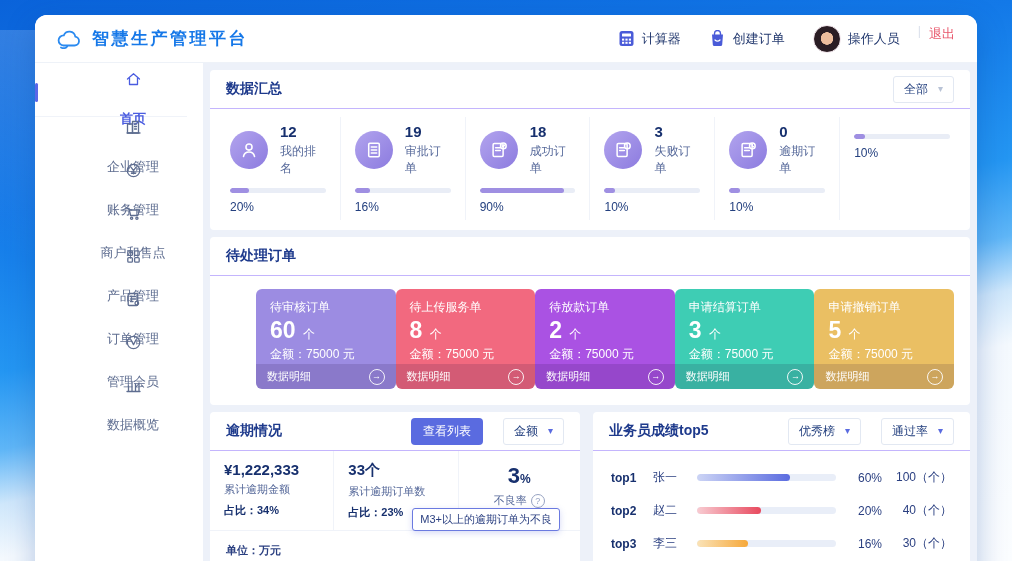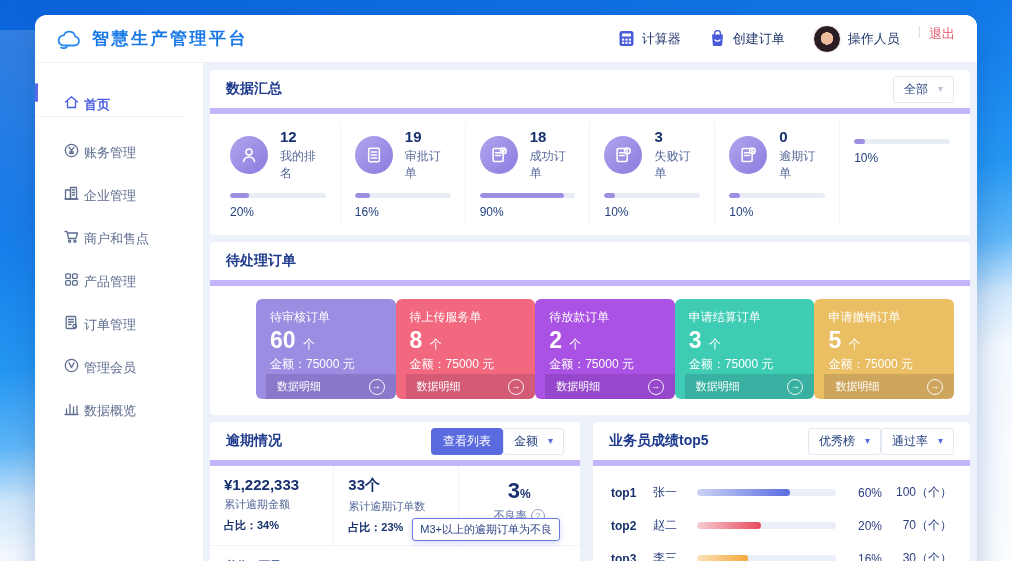--- a/index.html
+++ b/index.html
@@ -23,31 +23,31 @@
   .hdr-right{margin-left:auto;display:flex;gap:4px;font-size:13px;color:#22386e;font-family:Liberation Mono, monospace;}
   .hdr-item{display:flex;align-items:center;gap:7px;cursor:pointer;padding:0 12px;}
   .avatar{width:26px;height:26px;border-radius:50%;
           background:radial-gradient(circle at 50% 48%,#edbd9d 0 6px,#2a1d24 6.5px 100%);
           border:1px solid #f0e4ea;}
   .hdr-sep{color:#d8deea;font-size:12px;}
   .logout{color:#e8556a;cursor:pointer;padding-left:2px;}
   
   .main{flex:1;display:flex;background:#edf1f9;min-height:0;}
   .sidebar{width:168px;flex:0 0 168px;background:#fff;padding-top:8px;}
-  .side-item{height:43px;display:flex;align-items:flex-end;gap:4px;padding-left:28px;
-             font-size:13px;color:#5e6d90;position:relative;cursor:pointer;}
+  .side-item{height:43px;display:flex;align-items:center;gap:19px;padding-left:28px;
+             font-size:13px;color:#5e6d90;position:relative;cursor:pointer;flex-direction:column;}
   .side-item svg{flex:0 0 17px;}
   .side-item.active{color:#4a5ce0;font-weight:bold;}
   .side-item.active::before{content:'';position:absolute;left:0;top:12px;width:3px;height:19px;
              background:#5a67e8;border-radius:2px;}
   .side-divider{height:1px;background:#f0f3f9;margin:2px 16px 2px 0;}
   .content{flex:1;padding:7px 7px 0 7px;display:flex;flex-direction:column;gap:7px;min-height:0;}
   .panel{background:#fff;border-radius:4px;}
-  .panel-head{height:38px;display:flex;align-items:center;gap:0;padding:0 16px;
-              font-size:14px;font-weight:bold;color:#1e3a8c;border-bottom:6px solid #c4b5fd;}
+  .panel-head{height:38px;display:flex;align-items:center;gap:20px;padding:0 16px;
+              font-size:14px;font-weight:bold;color:#1e3a8c;border-bottom:1px solid #c4b5fd;}
   .spacer{margin-left:auto;}
   .sel{display:flex;align-items:center;gap:10px;border:1px solid #e2e8f2;border-radius:3px;
        padding:4px 10px;font-size:12px;font-weight:normal;color:#24407f;background:#fff;cursor:pointer;}
   .sel .caret{color:#5a6be0;font-size:10px;line-height:1;}
   .sel.gray .caret{color:#b9c3d6;}
   
   .stat-row{display:flex;padding:8px 6px 10px;}
   .stat{flex:1;padding:6px 14px 0;border-right:1px solid #f0f3f9;}
   .stat:last-child{border-right:none;}
   .stat-top{display:flex;align-items:center;gap:12px;}
@@ -59,21 +59,21 @@
   .stat-fill{height:100%;border-radius:3px;background:#9f8fe2;}
   .stat-pct{font-size:12px;color:#24407f;margin-top:7px;padding-bottom:6px;}
   
   .pcards{display:flex;padding:13px 16px 16px;margin-left:30px;}
   .pcard{flex:1;height:100px;border-radius:6px;color:#fff;position:relative;overflow:hidden;cursor:default;}
   .pcard-body{padding:10px 14px 0;}
   .pcard-title{font-size:12px;}
   .pcard-num{font-size:23px;font-weight:bold;margin-top:1px;}
   .pcard-num .unit{font-size:12px;font-weight:normal;margin-left:4px;}
   .pcard-amt{font-size:12px;margin-top:2px;}
-  .pcard-foot{position:absolute;left:10px;right:0;bottom:0;height:25px;display:flex;align-items:center;
+  .pcard-foot{position:absolute;left:0;right:0;bottom:0;height:25px;display:flex;align-items:center;
               padding:0 11px;font-size:11px;background:rgba(30,10,60,.14);cursor:pointer;}
   .pc-arrow{margin-left:auto;width:14px;height:14px;border:1px solid rgba(255,255,255,.9);border-radius:50%;
             display:flex;align-items:center;justify-content:center;font-size:9px;line-height:1;}
   
   .bottom{display:flex;gap:13px;flex:1;min-height:0;}
   .od-panel{width:370px;flex:0 0 370px;position:relative;}
   .btn-view{background:#5a6be0;color:#fff;font-size:12px;font-weight:normal;border:none;
             border-radius:4px;padding:5px 12px;cursor:pointer;}
   .od-stats{display:flex;border-bottom:1px solid #f0f3f9;}
   .od-col{flex:1;padding:10px 0 10px 14px;border-right:1px solid #f0f3f9;}
@@ -156,32 +156,32 @@
         <div class="side-item active">
     <span class="side-ic"><svg width="17" height="17" viewBox="0 0 17 17" fill="none" stroke="currentColor" stroke-width="1.3" stroke-linecap="round" stroke-linejoin="round">
               <path d="M2.5 8 8.5 2.8 14.5 8"></path>
               <path d="M4.5 7.2v6.3h8v-6.3"></path>
             </svg></span>
     <span>首页</span>
   </div>
         <div class="side-divider"></div>
         <div class="side-item">
     <span class="side-ic"><svg width="17" height="17" viewBox="0 0 17 17" fill="none" stroke="currentColor" stroke-width="1.3" stroke-linecap="round" stroke-linejoin="round">
-              <circle cx="8.5" cy="8.5" r="6.2"></circle>
-              <path d="M6 5.2l2.5 3.4L11 5.2M8.5 8.6v3.2M6.4 9.8h4.2M6.4 11.3h4.2"></path>
-            </svg></span>
-    <span>账务管理</span>
-  </div>
-        <div class="side-item">
-    <span class="side-ic"><svg width="17" height="17" viewBox="0 0 17 17" fill="none" stroke="currentColor" stroke-width="1.3" stroke-linecap="round" stroke-linejoin="round">
               <rect x="2.5" y="5" width="5" height="9"></rect>
               <rect x="7.5" y="2.5" width="6" height="11.5"></rect>
               <path d="M9.5 5h2M9.5 7.5h2M9.5 10h2M2 14h13"></path>
             </svg></span>
     <span>企业管理</span>
+  </div>
+        <div class="side-item">
+    <span class="side-ic"><svg width="17" height="17" viewBox="0 0 17 17" fill="none" stroke="currentColor" stroke-width="1.3" stroke-linecap="round" stroke-linejoin="round">
+              <circle cx="8.5" cy="8.5" r="6.2"></circle>
+              <path d="M6 5.2l2.5 3.4L11 5.2M8.5 8.6v3.2M6.4 9.8h4.2M6.4 11.3h4.2"></path>
+            </svg></span>
+    <span>账务管理</span>
   </div>
         <div class="side-item">
     <span class="side-ic"><svg width="17" height="17" viewBox="0 0 17 17" fill="none" stroke="currentColor" stroke-width="1.3" stroke-linecap="round" stroke-linejoin="round">
               <path d="M2 3.5h2l1.6 7h7.2l1.7-5.5H5"></path>
               <circle cx="6.6" cy="13.2" r="1.1"></circle>
               <circle cx="11.9" cy="13.2" r="1.1"></circle>
             </svg></span>
     <span>商户和售点</span>
   </div>
         <div class="side-item">
@@ -454,21 +454,21 @@
     <span class="t5-pct">60%</span>
     <span class="t5-cnt">100（个）</span>
   </div>
               <div class="t5-row">
     <span class="t5-rank">top2</span>
     <span class="t5-name">赵二</span>
     <div class="t5-track">
                   <div class="t5-fill" style="width: 46%; background: linear-gradient(90deg, rgb(248, 204, 210), rgb(232, 73, 94));"></div>
                 </div>
     <span class="t5-pct">20%</span>
-    <span class="t5-cnt">70（个）</span>
+    <span class="t5-cnt">40（个）</span>
   </div>
               <div class="t5-row">
     <span class="t5-rank">top3</span>
     <span class="t5-name">李三</span>
     <div class="t5-track">
                   <div class="t5-fill" style="width: 37%; background: linear-gradient(90deg, rgb(250, 227, 184), rgb(246, 168, 58));"></div>
                 </div>
     <span class="t5-pct">16%</span>
     <span class="t5-cnt">30（个）</span>
   </div>

